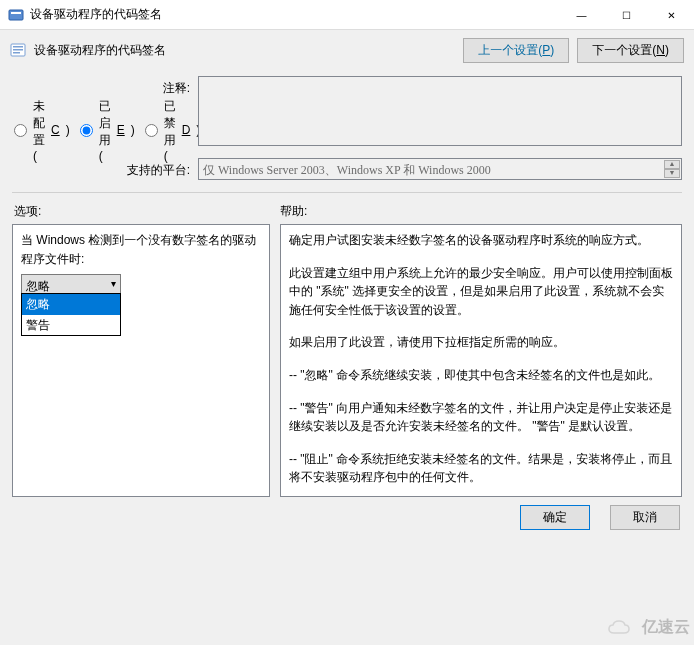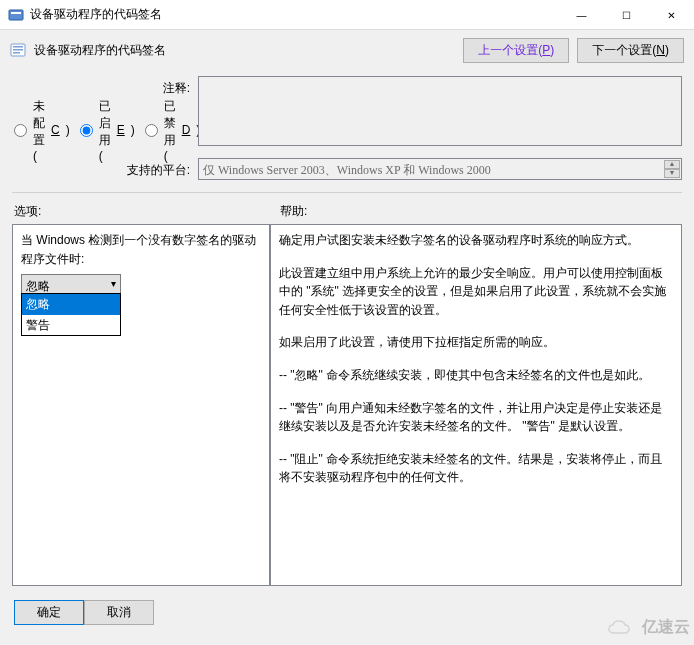--- a/index.html
+++ b/index.html
@@ -46,21 +46,21 @@
     }
     .subheader .sub-title { flex: 1; }
     .nav-btn {
       padding: 3px 14px;
       margin-left: 8px;
       background: #e1e1e1;
       border: 1px solid #adadad;
       font-size: 12px;
       font-family: inherit;
     }
-    .nav-btn.disabled { color: #6d28d9; }
+    .nav-btn.disabled { color: #0369a1; }
 
     .config-area {
       padding: 6px 12px 2px 14px;
       display: flex;
       gap: 16px;
     }
     .radio-col { display: flex; flex-direction: row; gap: 10px; padding-top: 4px; width: 90px; }
     .radio-row { display: flex; align-items: center; gap: 6px; }
     .radio-row label { display: flex; align-items: center; gap: 6px; }
     .radio-row input[type=radio] { margin: 0; }
@@ -100,22 +100,23 @@
     .labels-row {
       display: flex;
       padding: 0 14px 4px 14px;
       justify-content: center;
     }
     .labels-row .lbl-left { width: 266px; }
     .labels-row .lbl-right { flex: 1; }
 
     .main-panes {
       display: flex;
+      gap: 10px;
       padding: 0 12px;
-      height: 362px;
+      height: 273px;
     }
     .pane {
       border: 1px solid #828790;
       background: #fff;
       padding: 6px 8px;
       font-size: 12px;
       line-height: 1.55;
       overflow-y: auto;
       position: relative;
     }
@@ -146,23 +147,23 @@
       background: #fff;
       z-index: 10;
     }
     .dropdown-item { padding: 1px 4px; }
     .dropdown-item.hl { background: #0078d7; color: #fff; }
 
     .pane-right p { margin-bottom: 14px; }
 
     .footer {
       display: flex;
-      justify-content: flex-start;
-      gap: 0;
-      padding: 14px 14px;
+      justify-content: flex-end;
+      gap: 20px;
+      padding: 8px 14px;
     }
     .footer button {
       padding: 3px 22px;
       background: #e1e1e1;
       border: 1px solid #adadad;
       font-size: 12px;
       font-family: inherit;
     }
     .footer .ok { border: 1px solid #0078d7; }
 

